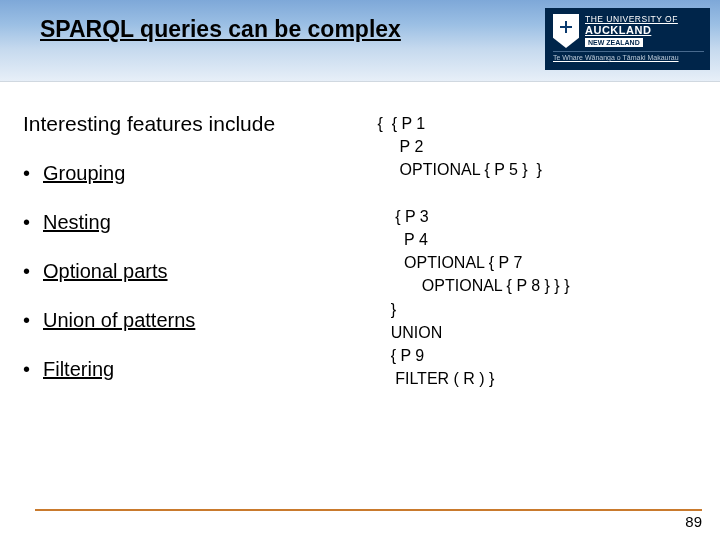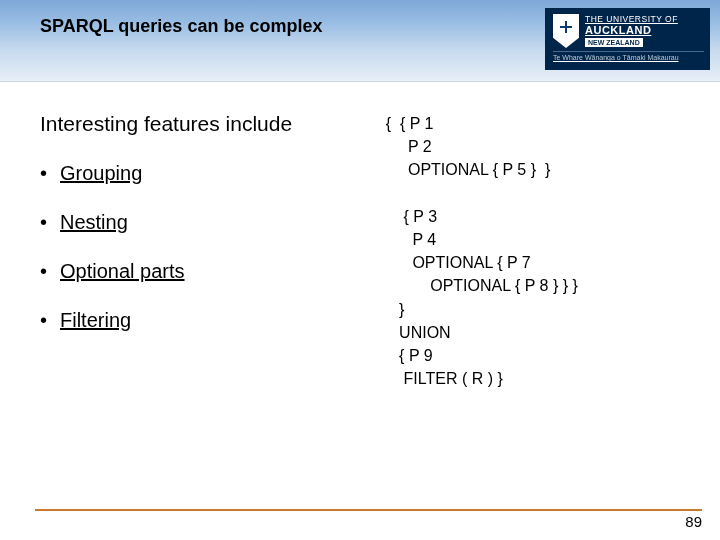--- a/index.html
+++ b/index.html
@@ -5,41 +5,41 @@
   * { box-sizing: border-box; margin: 0; padding: 0; }
   html, body { width: 720px; height: 540px; font-family: Arial, Helvetica, sans-serif; background: #fff; }
   .slide { position: relative; width: 720px; height: 540px; background: #fff; }
   .header {
     height: 82px;
     background: linear-gradient(to bottom, #7ea8d8 0%, #9bbfe4 30%, #c5d9ee 60%, #e7eff8 100%);
     position: relative;
     border-bottom: 1px solid #d0d8e0;
     padding: 16px 0 0 40px;
   }
-  .title { font-size: 18px; font-weight: bold; color: #000; }
+  .title { font-size: 23px; font-weight: bold; color: #000; text-decoration: underline; }
   .logo {
     position: absolute; right: 10px; top: 8px; width: 165px; height: 62px;
     background: #00254a;
     color: #fff; font-size: 9px; padding: 6px 6px 6px 8px; text-decoration: underline;
   }
   .logo .crest {
     float: left; width: 26px; height: 34px;
     background: #fff; margin-right: 6px;
     clip-path: polygon(0 0, 100% 0, 100% 70%, 50% 100%, 0 70%);
   }
   .logo .crest::after{
     content:""; display:block; width:20px; height:20px; margin:3px auto 0;
     background: linear-gradient(#0a3a6e 0 0) center/12px 2px no-repeat,
                 linear-gradient(#0a3a6e 0 0) center/2px 12px no-repeat;
   }
   .logo .uni-line1 { font-size: 8.5px; letter-spacing: 0.5px; }
   .logo .uni-line2 { font-size: 11px; font-weight: bold; letter-spacing: 0.5px; }
   .logo .tag { background:#fff; color:#00254a; font-size:7px; font-weight:bold; display:inline-block; padding:1px 3px; margin-top:2px; }
   .logo .maori { clear: both; font-size: 7px; color:#b8c7d6; padding-top:2px; border-top:1px solid #486a8e; margin-top:4px; }
-  .body { display: flex; padding: 30px 30px 0 40px; gap: 32px; }
+  .body { display: flex; padding: 30px 30px 0 23px; gap: 32px; }
   .leftcol { width: 330px; }
   .rightcol { width: 320px; font-size: 16px; line-height: 1.45; white-space: pre; font-family: Arial, sans-serif; }
   .intro { font-size: 21px; margin-bottom: 26px; }
   ul.features { list-style: none; text-decoration: underline; }
   ul.features li { font-size: 20px; margin-bottom: 26px; position: relative; padding-left: 20px; }
   ul.features li::before {
     content: "•"; position: absolute; left: 0; top: 0; font-size: 20px; color: #000;
   }
   .footer {
     position: absolute; left: 17px; right: 0; bottom: 10px;
@@ -63,20 +63,21 @@
     </div>
   </div>
 
   <div class="body">
     <div class="leftcol">
       <div class="intro">Interesting features include</div>
       <ul class="features">
         <li>Grouping</li>
         <li>Nesting</li>
         <li>Optional parts</li>
+        <li>Union of patterns</li>
         <li>Filtering</li>
       </ul>
     </div>
     <div class="rightcol">{  { P 1
      P 2
      OPTIONAL { P 5 }  }
 
     { P 3
       P 4
       OPTIONAL { P 7

